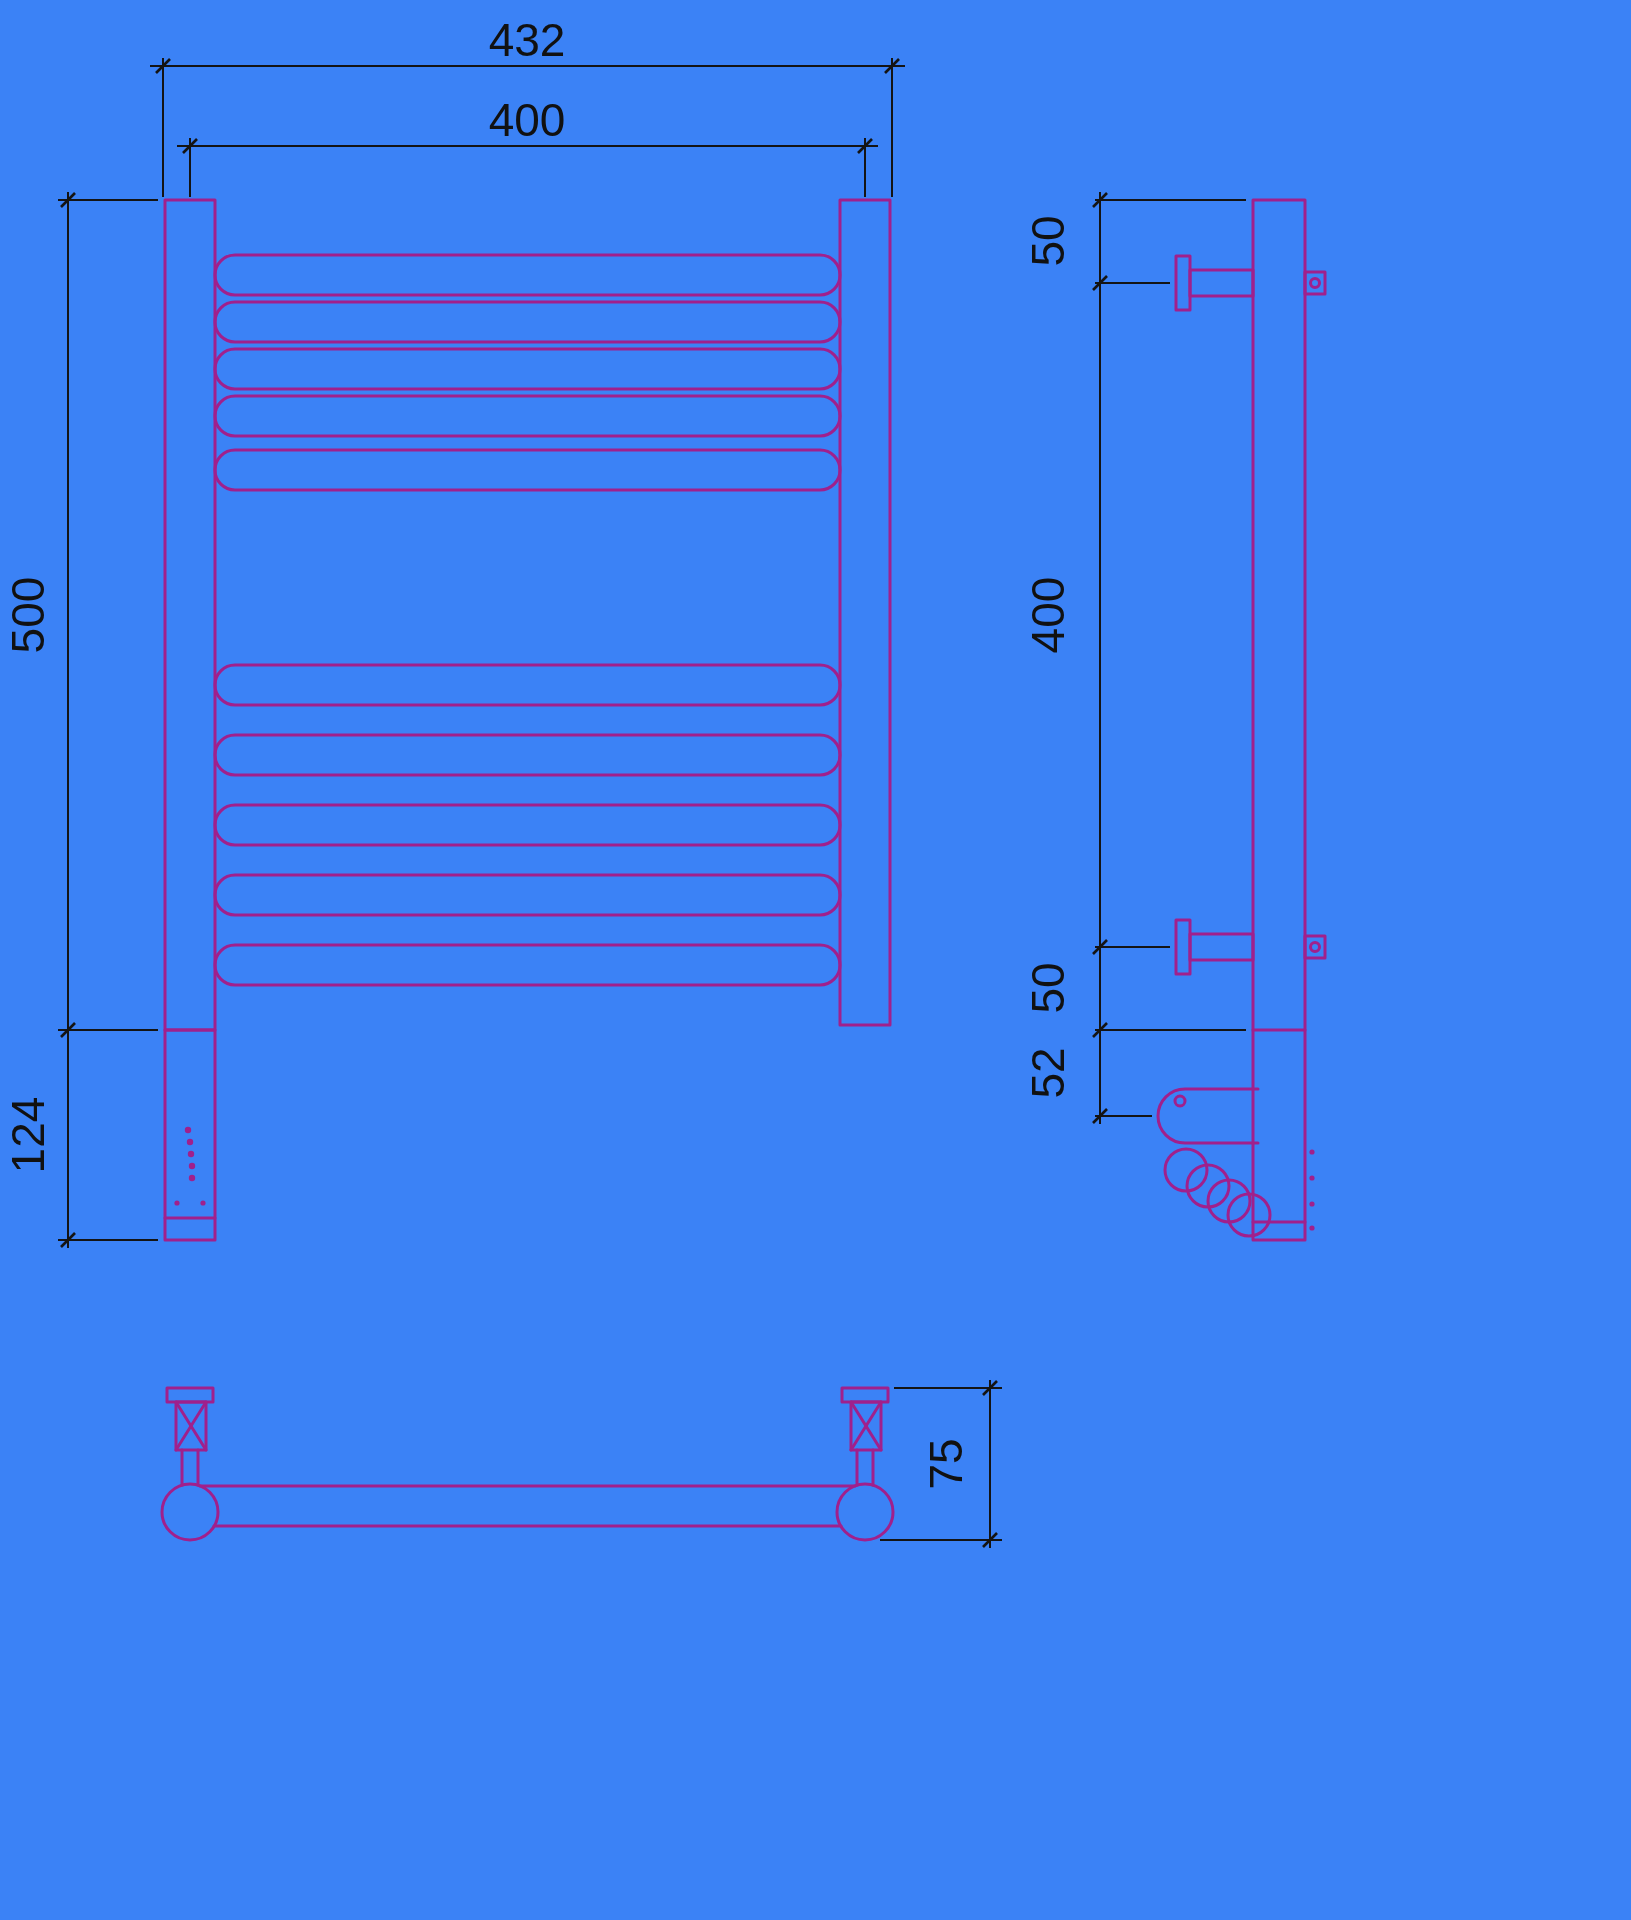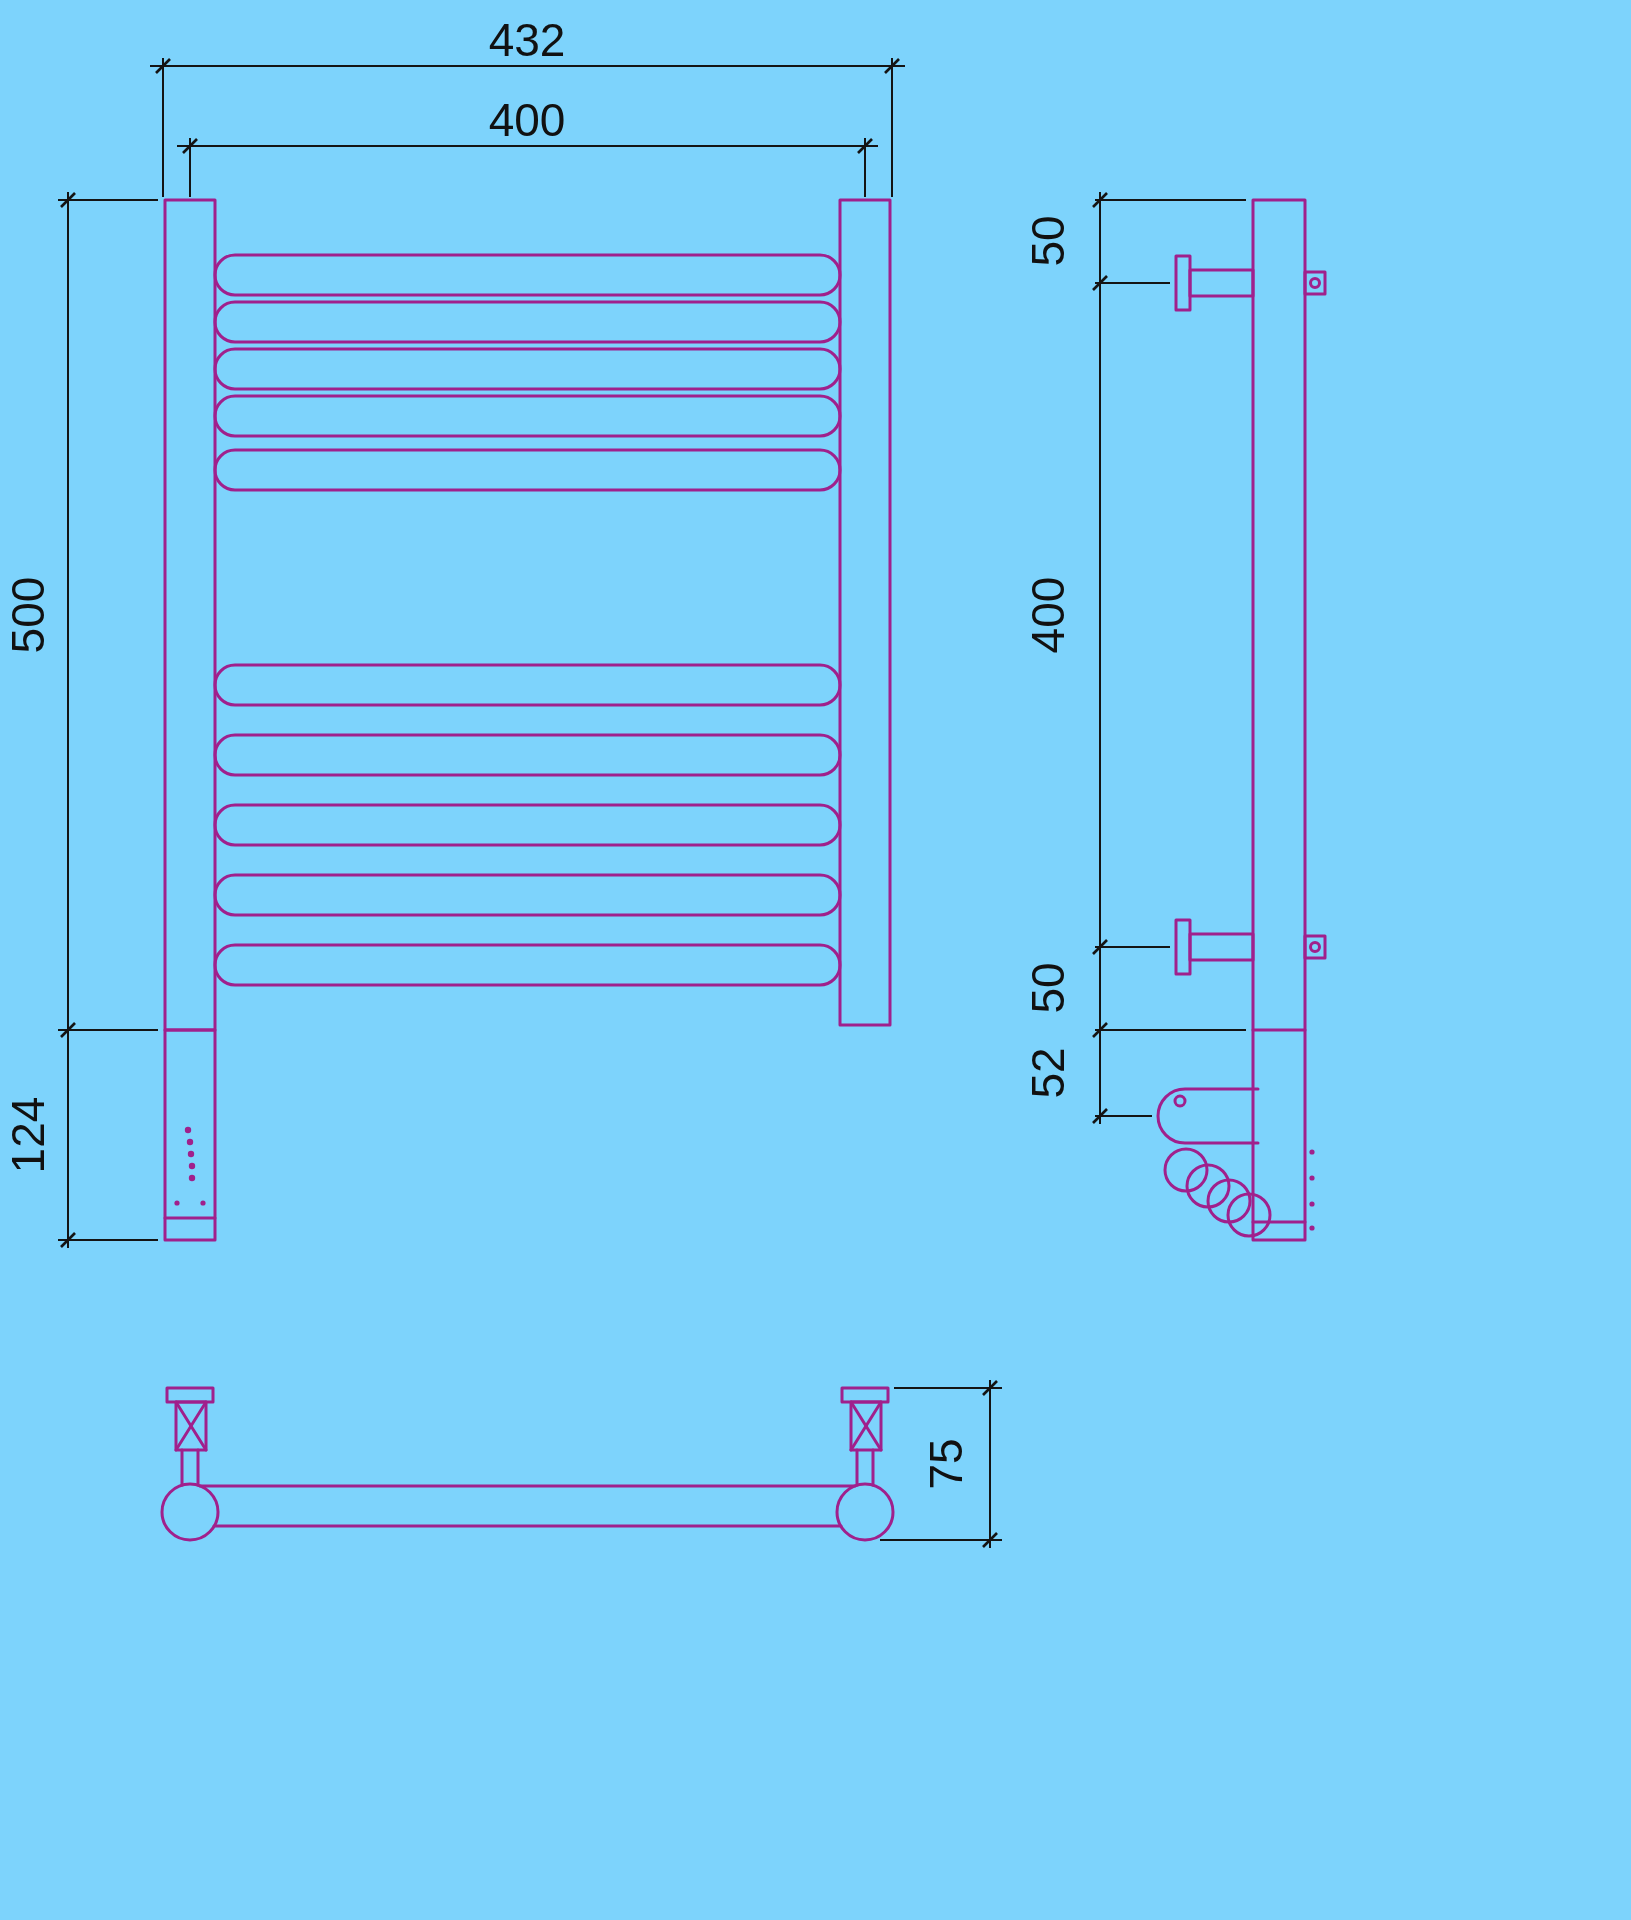--- a/index.html
+++ b/index.html
@@ -1,16 +1,16 @@
 <!DOCTYPE html>
 <html><head>
 <meta charset="utf-8">
 <style>
   html,body{margin:0;padding:0;background:#ffffff;}
-  .stage{position:relative;width:1631px;height:1920px;background:#7dd3fc;overflow:hidden;}
+  .stage{position:relative;width:1631px;height:1920px;background:#3b82f6;overflow:hidden;}
   svg{display:block;}
   .m{stroke:#a0208c;stroke-width:3;fill:none;stroke-linejoin:round;stroke-linecap:round;}
   .mf{fill:#a0208c;stroke:none;}
   .d{stroke:#141414;stroke-width:2;fill:none;}
   .tick{stroke:#141414;stroke-width:2.6;}
   text.dt{fill:#111111;font-family:"Liberation Sans",sans-serif;font-size:46px;text-anchor:middle;}
 </style>
 </head>
 <body>
 

